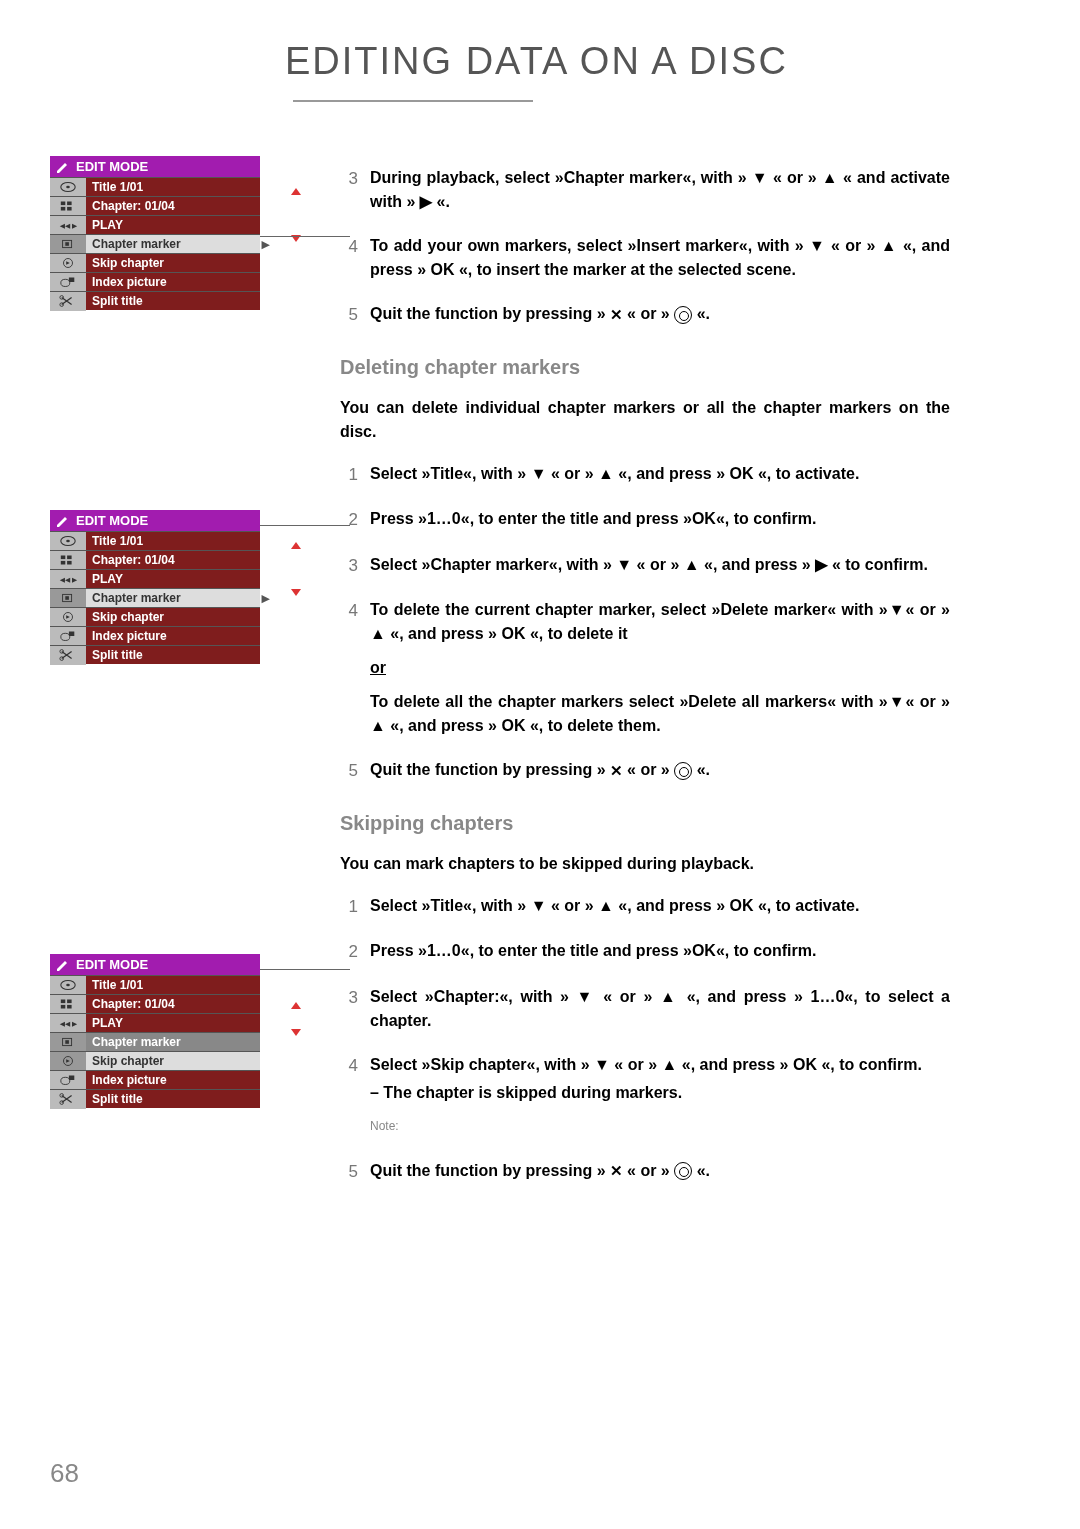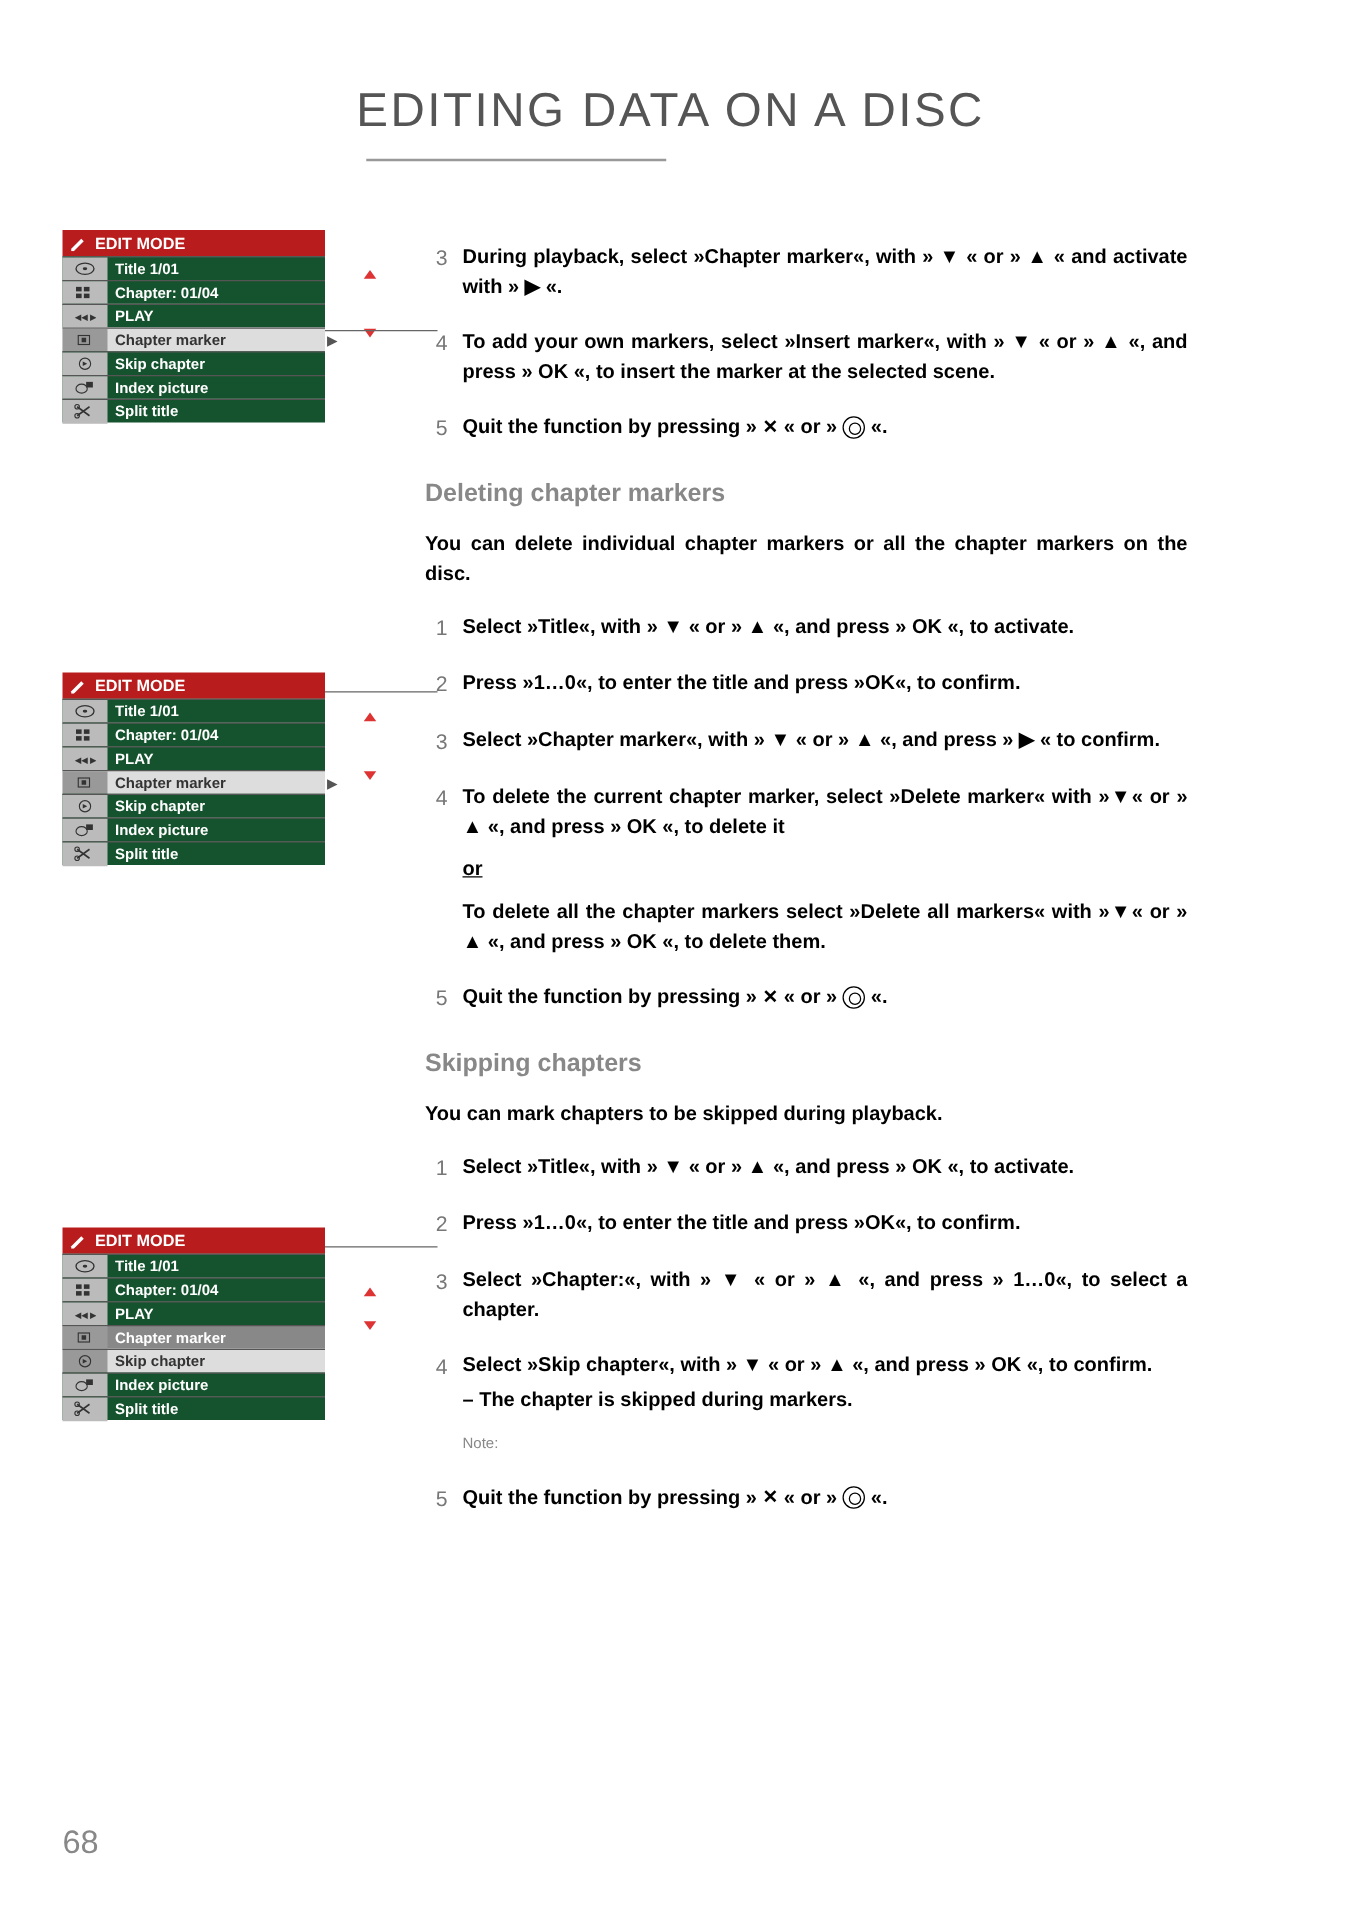--- a/index.html
+++ b/index.html
@@ -1,25 +1,25 @@
 <!DOCTYPE html>
 <html><head>
 <meta charset="utf-8">
 <style>
   * { margin: 0; padding: 0; box-sizing: border-box; }
   body { font-family: Arial, Helvetica, sans-serif; background: #fff; width: 1080px; height: 1529px; position: relative; color: #000; }
   .page { padding: 40px 60px 40px 50px; height: 100%; position: relative; }
-  .title { font-size: 38px; font-weight: 300; letter-spacing: 2px; color: #555; margin-left: 235px; margin-bottom: 40px; font-family: Arial, sans-serif; margin-top: 28px; }
+  .title { font-size: 38px; font-weight: 300; letter-spacing: 2px; color: #555; margin-left: 235px; margin-bottom: 40px; font-family: Arial, sans-serif; }
   .title-line { display: inline-block; border-bottom: 2px solid #999; width: 240px; vertical-align: middle; margin-left: 8px; position: relative; top: -6px; }
   .content { position: relative; }
   .sidebar-col { position: absolute; left: 0; width: 250px; }
   .main-col { margin-left: 290px; width: 610px; font-size: 16px; line-height: 1.5; }
   .menu { width: 210px; font-size: 13px; color: #fff; margin-bottom: 10px; }
-  .menu-header { background: #b91c1c; padding: 3px 6px; font-weight: bold; font-size: 13px; display: flex; align-items: center; gap: 6px; }
-  .menu-row { background: #14532d; border-top: 1px solid #555; display: flex; align-items: center; height: 19px; position: relative; }
+  .menu-header { background: #a21caf; padding: 3px 6px; font-weight: bold; font-size: 13px; display: flex; align-items: center; gap: 6px; }
+  .menu-row { background: #7f1d1d; border-top: 1px solid #555; display: flex; align-items: center; height: 19px; position: relative; }
   .menu-row.selected { background: #666; }
   .menu-row .icon-cell { width: 36px; height: 19px; background: #bbb; display: flex; align-items: center; justify-content: center; }
   .menu-row .icon-cell svg { width: 18px; height: 14px; }
   .menu-row .label { padding-left: 6px; font-weight: bold; font-size: 12px; flex: 1; }
   .menu-row .dark-text { color: #333; }
   .menu-row .side-arrow { position: absolute; right: -10px; font-size: 11px; color: #555; }
   .connector { position: absolute; height: 1px; background: #666; }
   .conn1 { top: 80px; left: 210px; width: 90px; }
   .conn2 { top: 15px; left: 210px; width: 90px; }
   .conn3 { top: 15px; left: 210px; width: 90px; }

